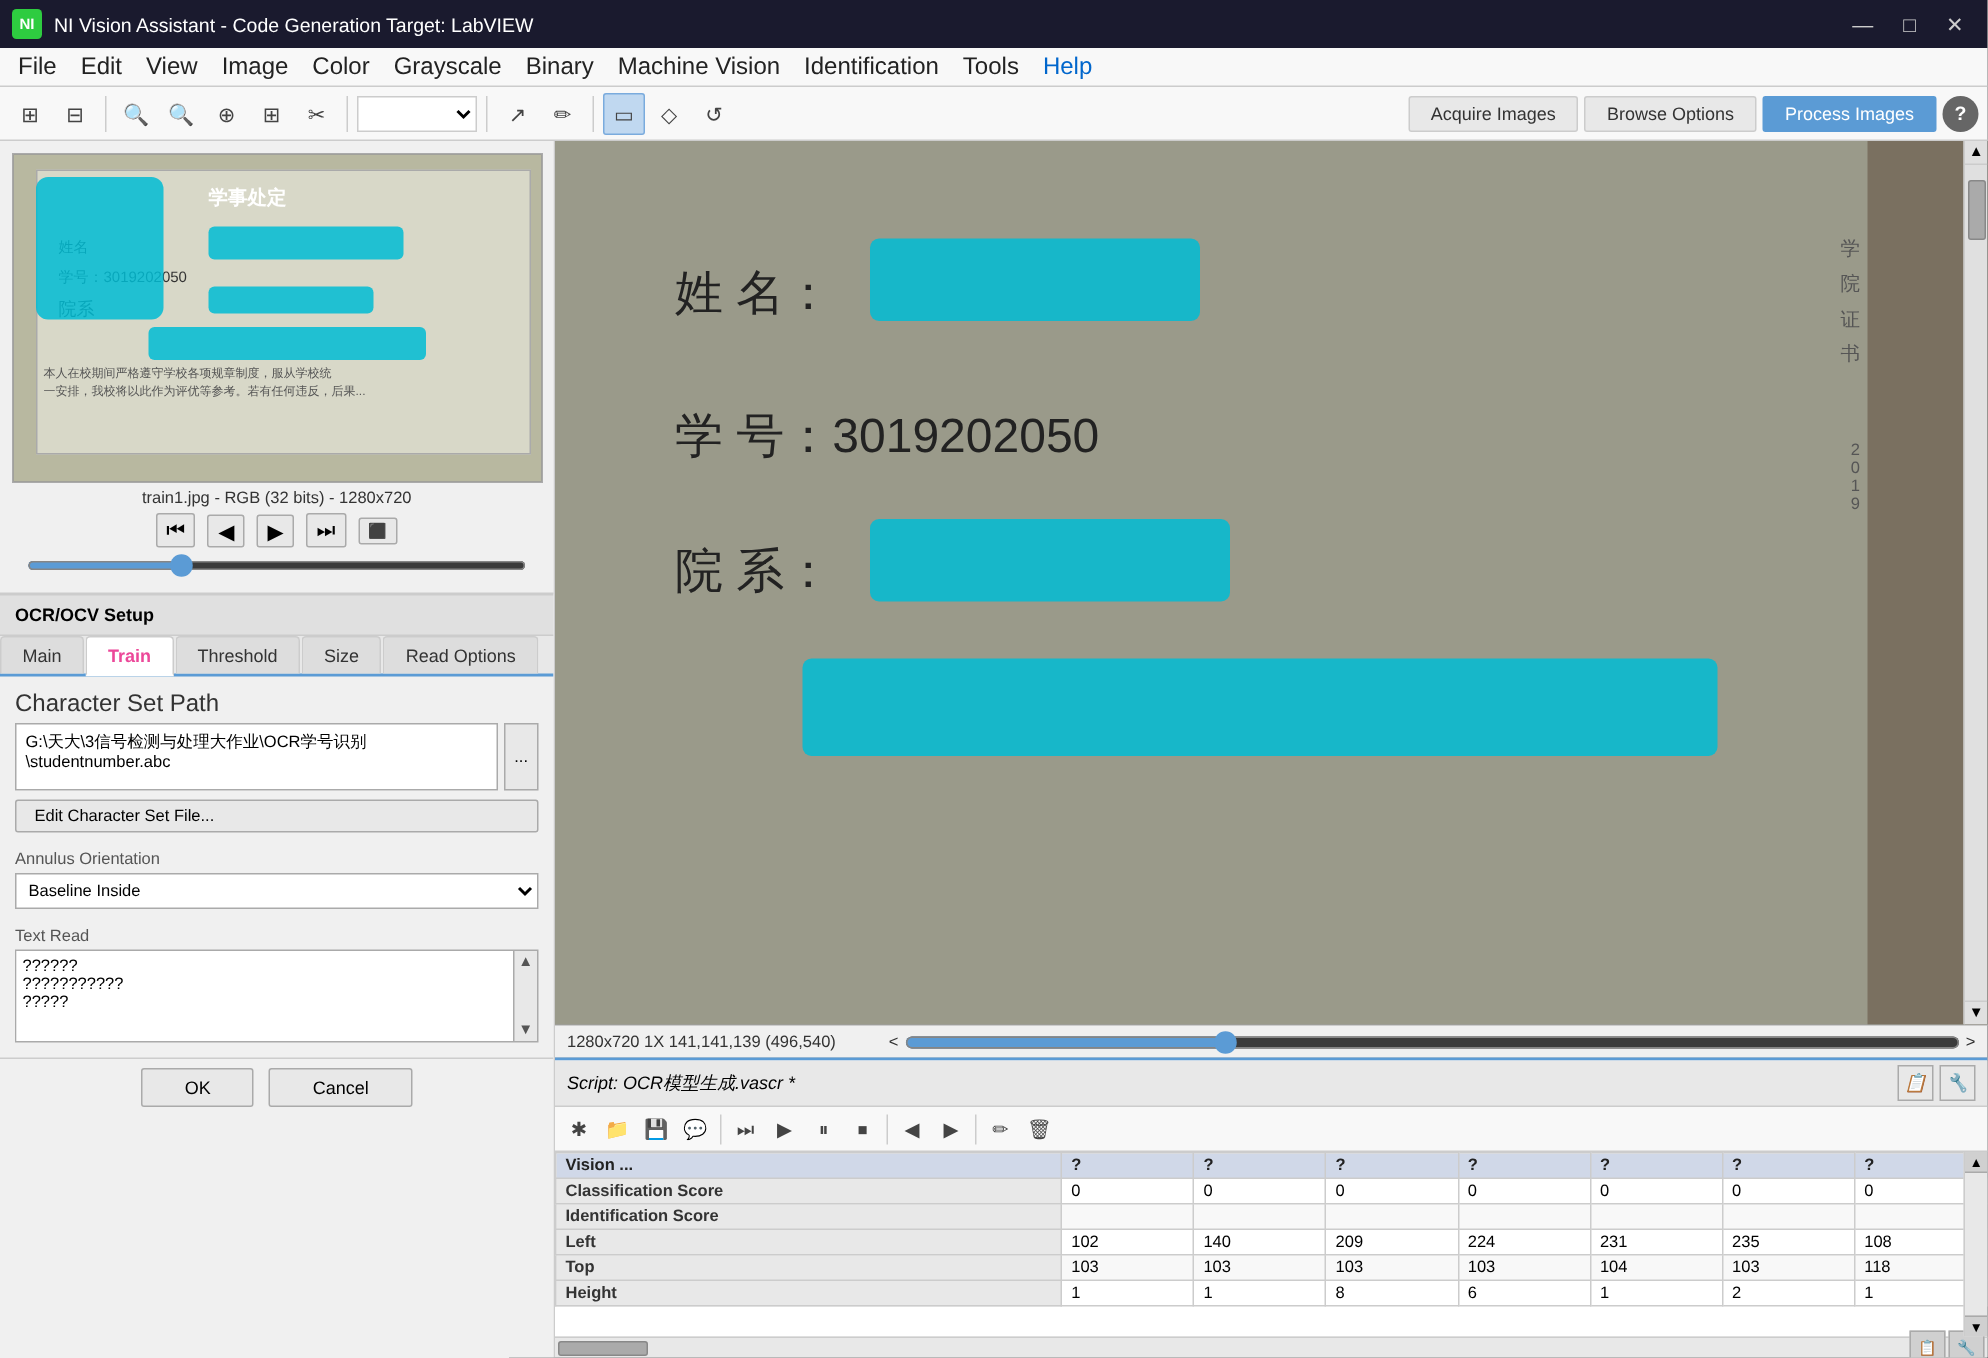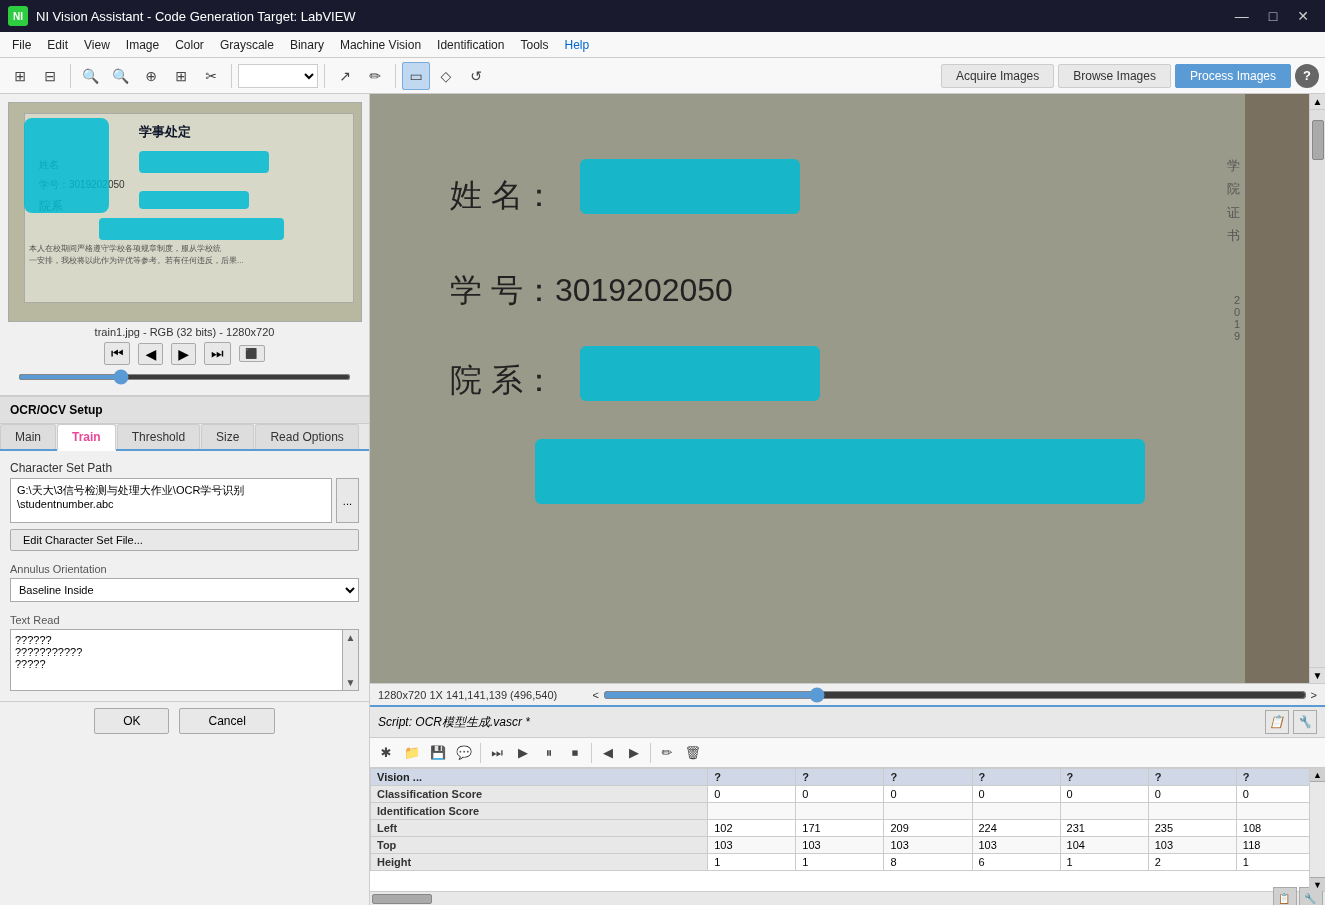--- a/index.html
+++ b/index.html
@@ -23,21 +23,21 @@
 
     
     #menubar {
       background: #f8f8f8;
       border-bottom: 1px solid #ccc;
       height: 26px;
       display: flex;
       align-items: center;
       padding: 0 4px;
     }
-    #menubar span { padding: 2px 8px; cursor: pointer; font-size: 12px; color: #222; }
+    #menubar span { padding: 2px 8px; cursor: pointer; font-size: 16px; color: #222; }
     #menubar .help { color: #0066cc; }
 
     
     #toolbar {
       background: #f8f8f8;
       border-bottom: 1px solid #ccc;
       height: 36px;
       display: flex;
       align-items: center;
       padding: 0 6px;
@@ -86,21 +86,21 @@
 
     
     #ocr-setup { flex: 1; background: #f0f0f0; padding: 0; overflow-y: auto; }
     #ocr-title { background: #e0e0e0; padding: 6px 10px; font-weight: bold; font-size: 12px; border-bottom: 1px solid #ccc; border-top: 1px solid #ccc; }
     #ocr-tabs { display: flex; background: #e8e8e8; border-bottom: 2px solid #5b9bd5; }
     .ocr-tab { padding: 5px 14px; cursor: pointer; font-size: 12px; border: 1px solid #ccc; border-bottom: none; background: #ddd; margin-right: 1px; border-radius: 3px 3px 0 0; color: #333; }
     .ocr-tab.active { background: white; border-bottom: 2px solid white; font-weight: bold; color: #ec4899; margin-bottom: -2px; z-index: 1; }
     #ocr-content { padding: 10px; }
 
     
-    .field-label { font-size: 12px; color: #333; margin-bottom: 3px; }
+    .field-label { font-size: 16px; color: #333; margin-bottom: 3px; }
     .path-row { display: flex; gap: 4px; }
     .path-box { flex: 1; border: 1px solid #aaa; background: white; padding: 4px 6px; font-size: 11px; min-height: 45px; }
     .browse-btn { border: 1px solid #aaa; background: #e8e8e8; cursor: pointer; padding: 2px 6px; font-size: 11px; align-self: stretch; }
     .edit-btn { border: 1px solid #aaa; background: #e8e8e8; cursor: pointer; padding: 4px 12px; font-size: 11px; margin-top: 6px; width: 100%; text-align: left; border-radius: 2px; }
 
     .section-label { font-size: 11px; color: #555; margin-top: 12px; margin-bottom: 3px; }
     .dropdown-row { display: flex; align-items: center; gap: 4px; }
     .dropdown-select { border: 1px solid #aaa; background: white; height: 24px; padding: 0 4px; font-size: 11px; flex: 1; }
 
     
@@ -196,39 +196,39 @@
   </select>
   <div class="toolbar-sep"></div>
   <button class="toolbar-btn">↗</button>
   <button class="toolbar-btn">✏</button>
   <div class="toolbar-sep"></div>
   <button class="toolbar-btn active">▭</button>
   <button class="toolbar-btn">◇</button>
   <button class="toolbar-btn">↺</button>
   <div class="toolbar-right">
     <button class="tab-btn">Acquire Images</button>
-    <button class="tab-btn">Browse Images</button>
+    <button class="tab-btn">Browse Options</button>
     <button class="tab-btn active">Process Images</button>
     <div class="help-btn">?</div>
   </div>
 </div>
 
 <div id="main">
 
   <div id="left-panel">
 
     <div id="thumb-area">
       <div id="thumb-frame">
         <div class="thumb-content">
 
           <div style="position:absolute;top:0;left:0;width:100%;height:100%;background:#b8b8a0;"></div>
 
           <div style="position:absolute;top:10px;left:15px;width:330px;height:190px;background:#d8d8c8;border:1px solid #aaa;"></div>
 
-          <div style="position:absolute;top:20px;left:130px;color:#0f172a;font-size:13px;font-weight:bold;">学事处定</div>
+          <div style="position:absolute;top:20px;left:130px;color:#ffffff;font-size:13px;font-weight:bold;">学事处定</div>
 
           <div style="position:absolute;top:55px;left:30px;color:#333;font-size:10px;">姓名</div>
           <div style="position:absolute;top:75px;left:30px;color:#333;font-size:10px;">学号：3019202050</div>
           <div style="position:absolute;top:95px;left:30px;color:#333;font-size:12px;">院系</div>
 
           <div class="cyan-blob" style="top:15px;left:15px;width:85px;height:95px;opacity:0.85;"></div>
           <div class="cyan-blob" style="top:48px;left:130px;width:130px;height:22px;opacity:0.85;border-radius:4px;"></div>
           <div class="cyan-blob" style="top:88px;left:130px;width:110px;height:18px;opacity:0.85;border-radius:4px;"></div>
           <div class="cyan-blob" style="top:115px;left:90px;width:185px;height:22px;opacity:0.85;border-radius:4px;"></div>
           <div style="position:absolute;top:140px;left:20px;color:#555;font-size:8px;right:20px;">本人在校期间严格遵守学校各项规章制度，服从学校统</div>
@@ -401,21 +401,21 @@
               <td></td>
               <td></td>
               <td></td>
               <td></td>
               <td></td>
               <td></td>
             </tr>
             <tr>
               <td class="row-header">Left</td>
               <td>102</td>
-              <td>171</td>
+              <td>140</td>
               <td>209</td>
               <td>224</td>
               <td>231</td>
               <td>235</td>
               <td>108</td>
             </tr>
             <tr>
               <td class="row-header">Top</td>
               <td>103</td>
               <td>103</td>

